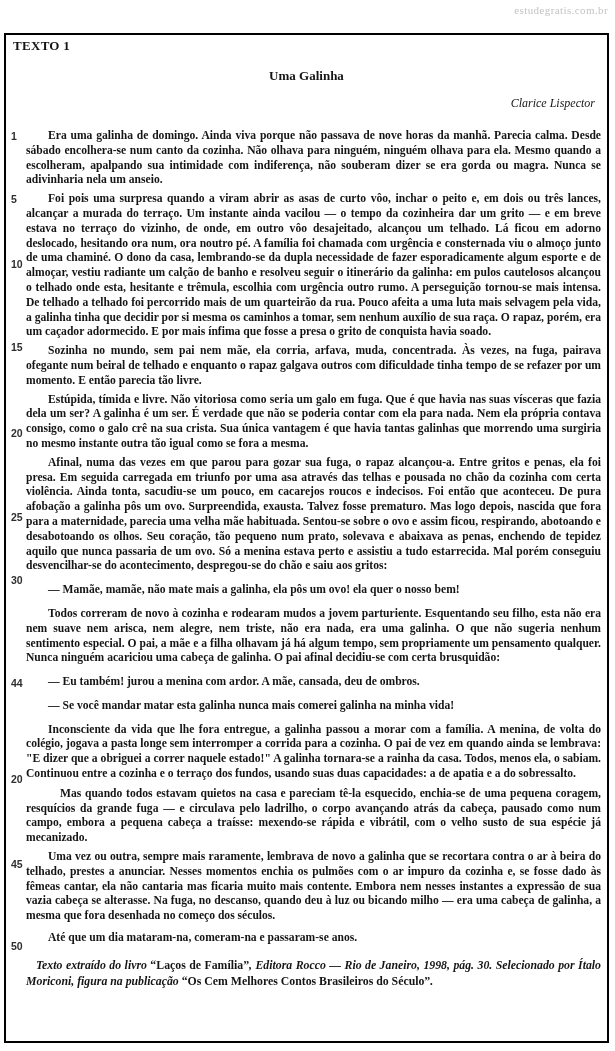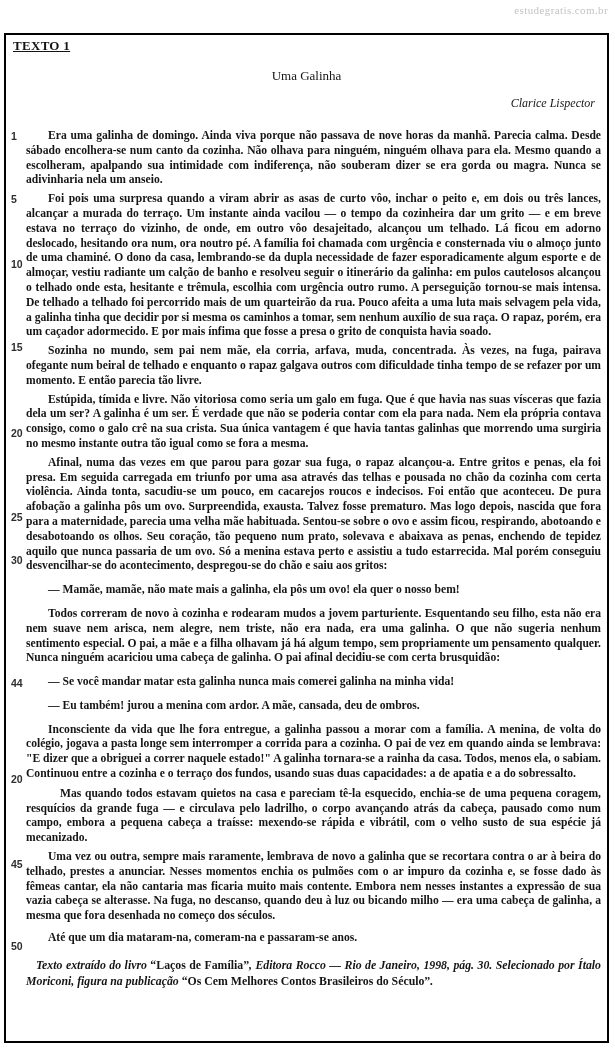--- a/index.html
+++ b/index.html
@@ -34,31 +34,30 @@
     background: #ffffff;
     box-sizing: content-box;
   }
   .texto-label {
     position: absolute;
     left: 7px;
     top: 3px;
     font-weight: bold;
     font-size: 13px;
     letter-spacing: 0.3px;
-    text-decoration: underline;
   }
   .doc-title {
     position: absolute;
     left: 0;
     right: 0;
     top: 33px;
     margin: 0;
     text-align: center;
     font-size: 13px;
-    font-weight: normal;
+    font-weight: bold;
   }
   .author {
     position: absolute;
     right: 12px;
     top: 61px;
     font-style: italic;
     font-size: 12px;
   }
   .gutter span {
     position: absolute;
@@ -116,36 +115,36 @@
   <h1 class="doc-title">Uma Galinha</h1>
   <div class="author">Clarice Lispector</div>
 
   <div class="gutter">
     <span style="top:96px">1</span>
     <span style="top:159px">5</span>
     <span style="top:224px">10</span>
     <span style="top:307px">15</span>
     <span style="top:393px">20</span>
     <span style="top:477px">25</span>
-    <span style="top:520px">30</span>
+    <span style="top:540px">30</span>
     <span style="top:643px">44</span>
     <span style="top:739px">20</span>
     <span style="top:824px">45</span>
     <span style="top:906px">50</span>
   </div>
 
   <div class="body-text">
     <p>Era uma galinha de domingo. Ainda viva porque não passava de nove horas da manhã. Parecia calma. Desde sábado encolhera-se num canto da cozinha. Não olhava para ninguém, ninguém olhava para ela. Mesmo quando a escolheram, apalpando sua intimidade com indiferença, não souberam dizer se era gorda ou magra. Nunca se adivinharia nela um anseio.</p>
     <p>Foi pois uma surpresa quando a viram abrir as asas de curto vôo, inchar o peito e, em dois ou três lances, alcançar a murada do terraço. Um instante ainda vacilou — o tempo da cozinheira dar um grito — e em breve estava no terraço do vizinho, de onde, em outro vôo desajeitado, alcançou um telhado. Lá ficou em adorno deslocado, hesitando ora num, ora noutro pé. A família foi chamada com urgência e consternada viu o almoço junto de uma chaminé. O dono da casa, lembrando-se da dupla necessidade de fazer esporadicamente algum esporte e de almoçar, vestiu radiante um calção de banho e resolveu seguir o itinerário da galinha: em pulos cautelosos alcançou o telhado onde esta, hesitante e trêmula, escolhia com urgência outro rumo. A perseguição tornou-se mais intensa. De telhado a telhado foi percorrido mais de um quarteirão da rua. Pouco afeita a uma luta mais selvagem pela vida, a galinha tinha que decidir por si mesma os caminhos a tomar, sem nenhum auxílio de sua raça. O rapaz, porém, era um caçador adormecido. E por mais ínfima que fosse a presa o grito de conquista havia soado.</p>
     <p>Sozinha no mundo, sem pai nem mãe, ela corria, arfava, muda, concentrada. Às vezes, na fuga, pairava ofegante num beiral de telhado e enquanto o rapaz galgava outros com dificuldade tinha tempo de se refazer por um momento. E então parecia tão livre.</p>
     <p>Estúpida, tímida e livre. Não vitoriosa como seria um galo em fuga. Que é que havia nas suas vísceras que fazia dela um ser? A galinha é um ser. É verdade que não se poderia contar com ela para nada. Nem ela própria contava consigo, como o galo crê na sua crista. Sua única vantagem é que havia tantas galinhas que morrendo uma surgiria no mesmo instante outra tão igual como se fora a mesma.</p>
     <p>Afinal, numa das vezes em que parou para gozar sua fuga, o rapaz alcançou-a. Entre gritos e penas, ela foi presa. Em seguida carregada em triunfo por uma asa através das telhas e pousada no chão da cozinha com certa violência. Ainda tonta, sacudiu-se um pouco, em cacarejos roucos e indecisos. Foi então que aconteceu. De pura afobação a galinha pôs um ovo. Surpreendida, exausta. Talvez fosse prematuro. Mas logo depois, nascida que fora para a maternidade, parecia uma velha mãe habituada. Sentou-se sobre o ovo e assim ficou, respirando, abotoando e desabotoando os olhos. Seu coração, tão pequeno num prato, solevava e abaixava as penas, enchendo de tepidez aquilo que nunca passaria de um ovo. Só a menina estava perto e assistiu a tudo estarrecida. Mal porém conseguiu desvencilhar-se do acontecimento, despregou-se do chão e saiu aos gritos:</p>
     <p class="dialogue">— Mamãe, mamãe, não mate mais a galinha, ela pôs um ovo! ela quer o nosso bem!</p>
     <p>Todos correram de novo à cozinha e rodearam mudos a jovem parturiente. Esquentando seu filho, esta não era nem suave nem arisca, nem alegre, nem triste, não era nada, era uma galinha. O que não sugeria nenhum sentimento especial. O pai, a mãe e a filha olhavam já há algum tempo, sem propriamente um pensamento qualquer. Nunca ninguém acariciou uma cabeça de galinha. O pai afinal decidiu-se com certa brusquidão:</p>
+    <p class="dialogue">— Eu também! jurou a menina com ardor. A mãe, cansada, deu de ombros.</p>
     <p class="dialogue">— Se você mandar matar esta galinha nunca mais comerei galinha na minha vida!</p>
-    <p class="dialogue">— Eu também! jurou a menina com ardor. A mãe, cansada, deu de ombros.</p>
     <p>Inconsciente da vida que lhe fora entregue, a galinha passou a morar com a família. A menina, de volta do colégio, jogava a pasta longe sem interromper a corrida para a cozinha. O pai de vez em quando ainda se lembrava: "E dizer que a obriguei a correr naquele estado!" A galinha tornara-se a rainha da casa. Todos, menos ela, o sabiam. Continuou entre a cozinha e o terraço dos fundos, usando suas duas capacidades: a de apatia e a do sobressalto.</p>
     <p class="indent-lg">Mas quando todos estavam quietos na casa e pareciam tê-la esquecido, enchia-se de uma pequena coragem, resquícios da grande fuga — e circulava pelo ladrilho, o corpo avançando atrás da cabeça, pausado como num campo, embora a pequena cabeça a traísse: mexendo-se rápida e vibrátil, com o velho susto de sua espécie já mecanizado.</p>
     <p>Uma vez ou outra, sempre mais raramente, lembrava de novo a galinha que se recortara contra o ar à beira do telhado, prestes a anunciar. Nesses momentos enchia os pulmões com o ar impuro da cozinha e, se fosse dado às fêmeas cantar, ela não cantaria mas ficaria muito mais contente. Embora nem nesses instantes a expressão de sua vazia cabeça se alterasse. Na fuga, no descanso, quando deu à luz ou bicando milho — era uma cabeça de galinha, a mesma que fora desenhada no começo dos séculos.</p>
     <p class="closing">Até que um dia mataram-na, comeram-na e passaram-se anos.</p>
     <p class="citation"><span class="it">Texto extraído do livro </span><span class="rom">“Laços de Família”</span><span class="it">, Editora Rocco — Rio de Janeiro, 1998, pág. 30. Selecionado por Ítalo Moriconi, figura na publicação </span><span class="rom">“Os Cem Melhores Contos Brasileiros do Século”</span><span class="it">.</span></p>
   </div>
 </div>
 
 </body></html>

